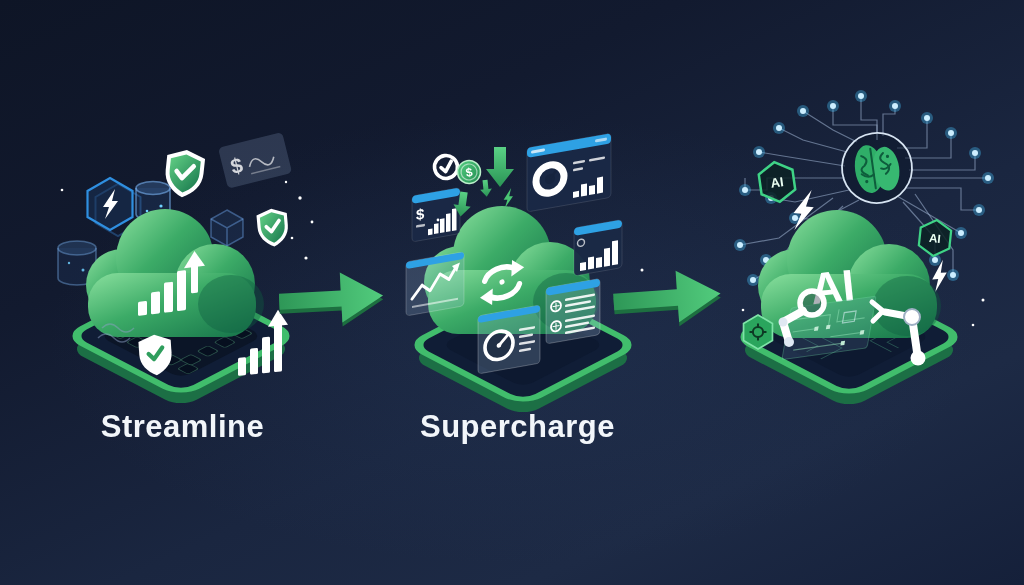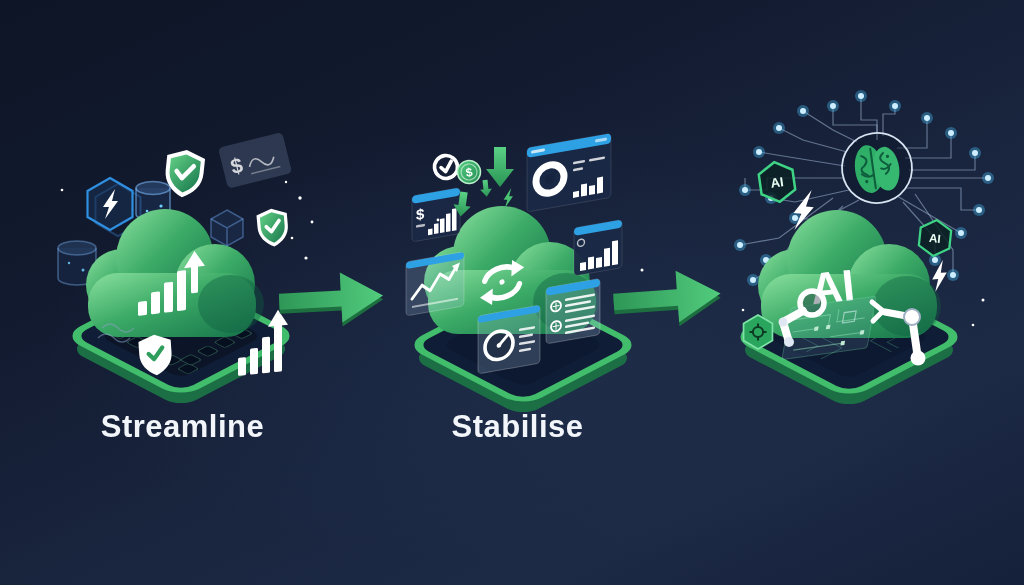--- a/index.html
+++ b/index.html
@@ -313,21 +313,21 @@
       </g>
       <g transform="translate(166,128) scale(0.62)">
         <polygon points="5,-16 -7,3 -1,3 -5,16 8,-3 2,-3" fill="#4ac573"></polygon>
       </g>
       <g fill="#ffffff">
         <circle cx="96" cy="150" r="1.4"></circle>
           <circle cx="250" cy="120" r="1.4"></circle>
           <circle cx="300" cy="200" r="1.5"></circle>
       </g>
     </svg>
-    <h2 class="stage-label" style="margin-left:5px">Stabilise</h2>
+    <h2 class="stage-label" style="margin-left:5px">Supercharge</h2>
   </section>
 
   <section class="stage" id="stage-3">
     <svg class="illu" width="341" height="345" viewBox="0 0 341 345">
       <defs>
         <linearGradient id="s3c" x1="0" y1="0" x2="1" y2="1">
           <stop offset="0" stop-color="#8ae09e"></stop>
             <stop offset="0.45" stop-color="#3cab67"></stop>
             <stop offset="1" stop-color="#157249"></stop>
         </linearGradient>

